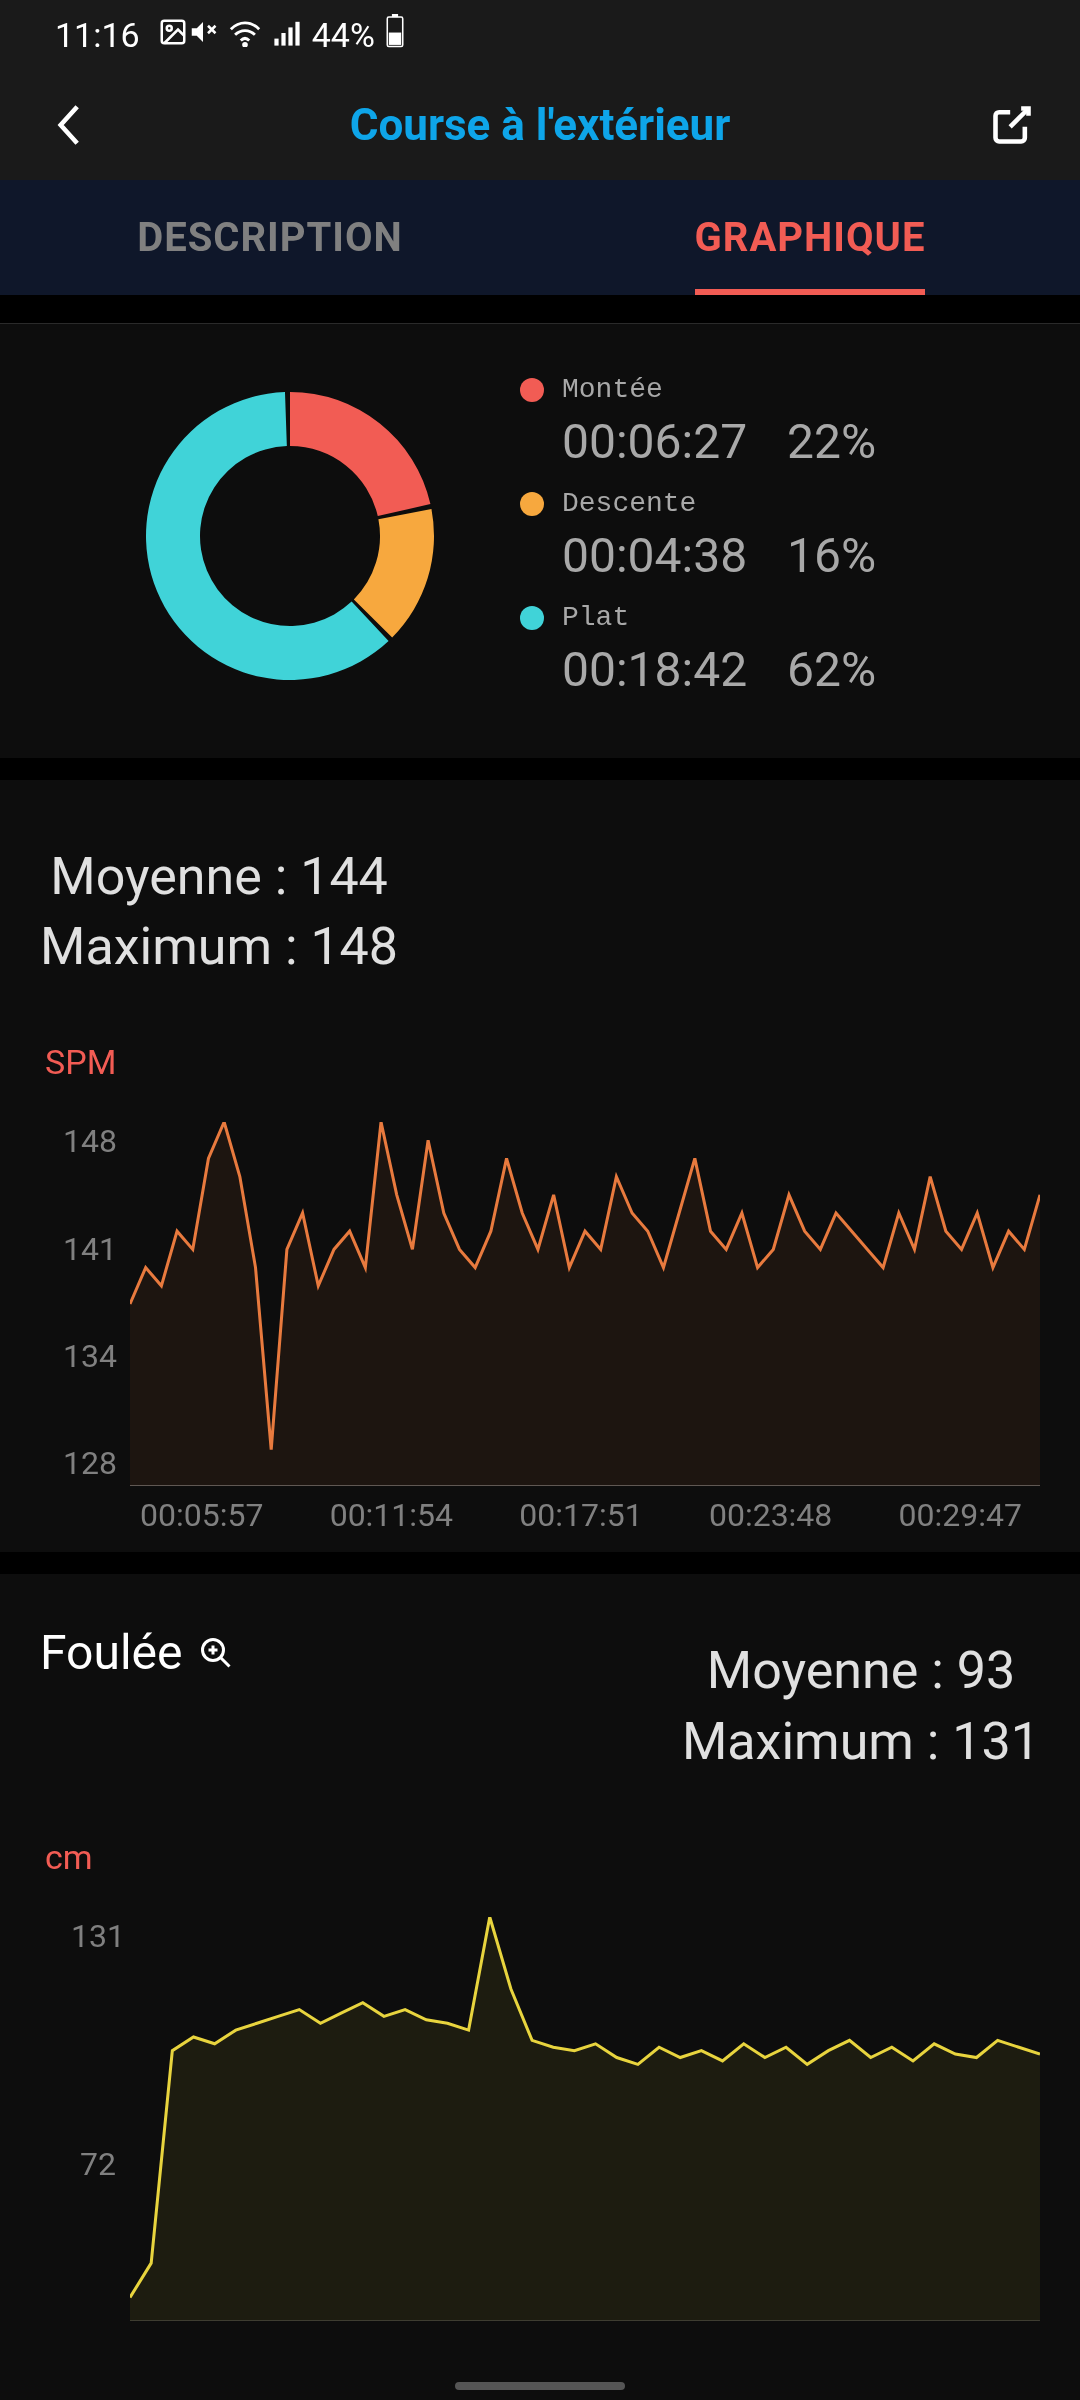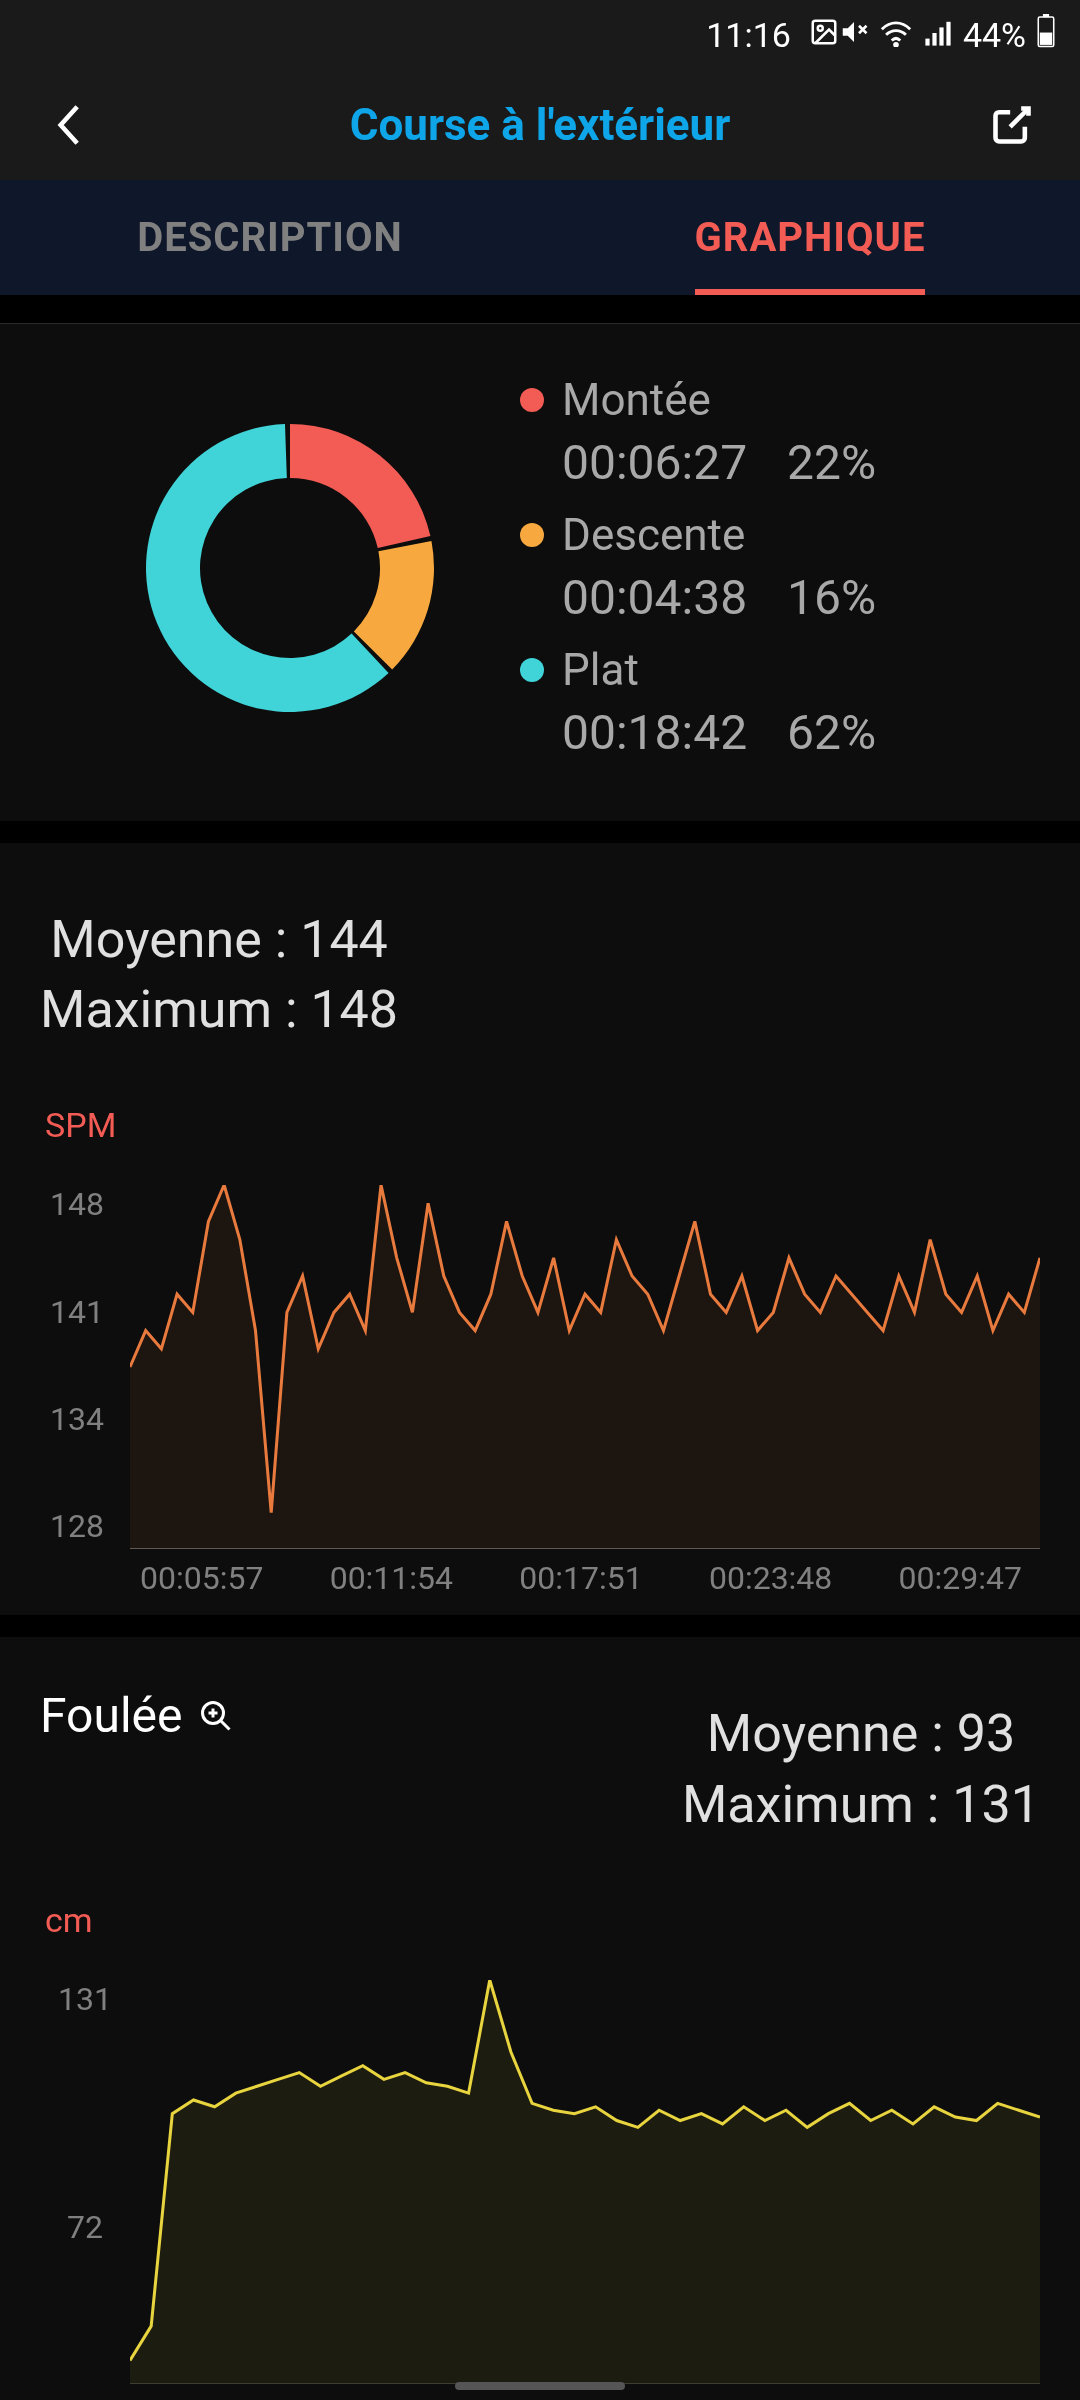--- a/index.html
+++ b/index.html
@@ -7,23 +7,23 @@
     width: 1080px;
     height: 2400px;
     background: #000;
     font-family: -apple-system, BlinkMacSystemFont, "Segoe UI", Roboto, sans-serif;
     color: #fff;
     overflow: hidden;
   }
   .status-bar {
     height: 70px;
     display: flex;
-    justify-content: flex-end;
-    align-items: center;
-    padding: 0 24px 0 55px;
+    justify-content: flex-start;
+    align-items: center;
+    padding: 0 48px 0 55px;
     background: #1a1a1a;
     font-size: 34px;
     font-weight: 400;
   }
   .status-right { display: flex; align-items: center; gap: 10px; }
   .header {
     height: 110px;
     background: #1a1a1a;
     display: flex;
     align-items: center;
@@ -107,22 +107,23 @@
     display: flex;
     align-items: center;
     gap: 18px;
   }
   .legend-dot {
     width: 24px;
     height: 24px;
     border-radius: 50%;
   }
   .legend-name {
-    font-size: 44px;
+    font-size: 28px;
     color: #a8a8a8;
+    font-family: Liberation Mono, monospace;
   }
   .legend-values {
     display: flex;
     gap: 40px;
     padding-left: 42px;
     font-size: 48px;
     color: #a8a8a8;
   }
   .chart-header {
     display: flex;
@@ -155,21 +156,21 @@
     margin-bottom: 40px;
     margin-left: 5px;
   }
   .line-chart {
     position: relative;
     height: 400px;
     margin-left: 10px;
   }
   .y-labels {
     position: absolute;
-    left: 0;
+    left: 13px;
     top: 0;
     bottom: 40px;
     width: 70px;
     display: flex;
     flex-direction: column;
     justify-content: space-between;
     font-size: 32px;
     color: #808080;
   }
   .x-labels {

